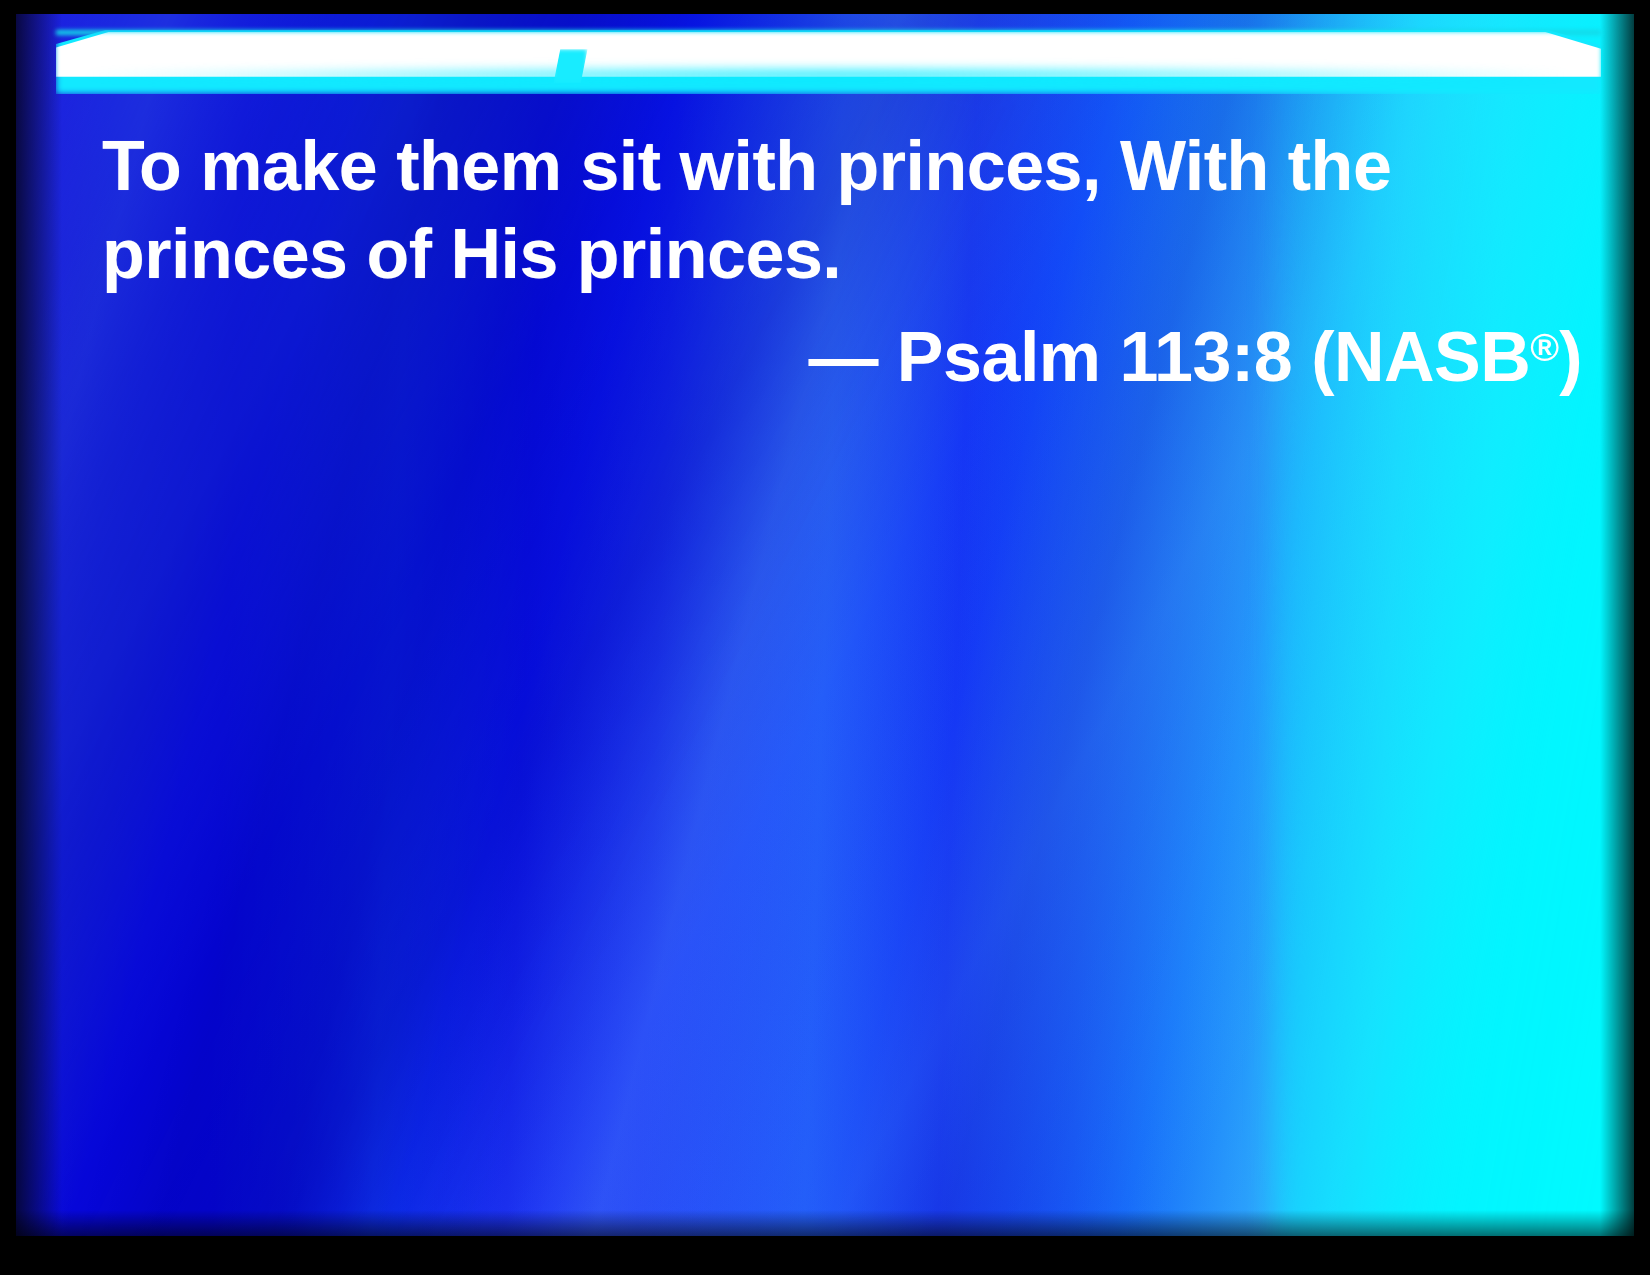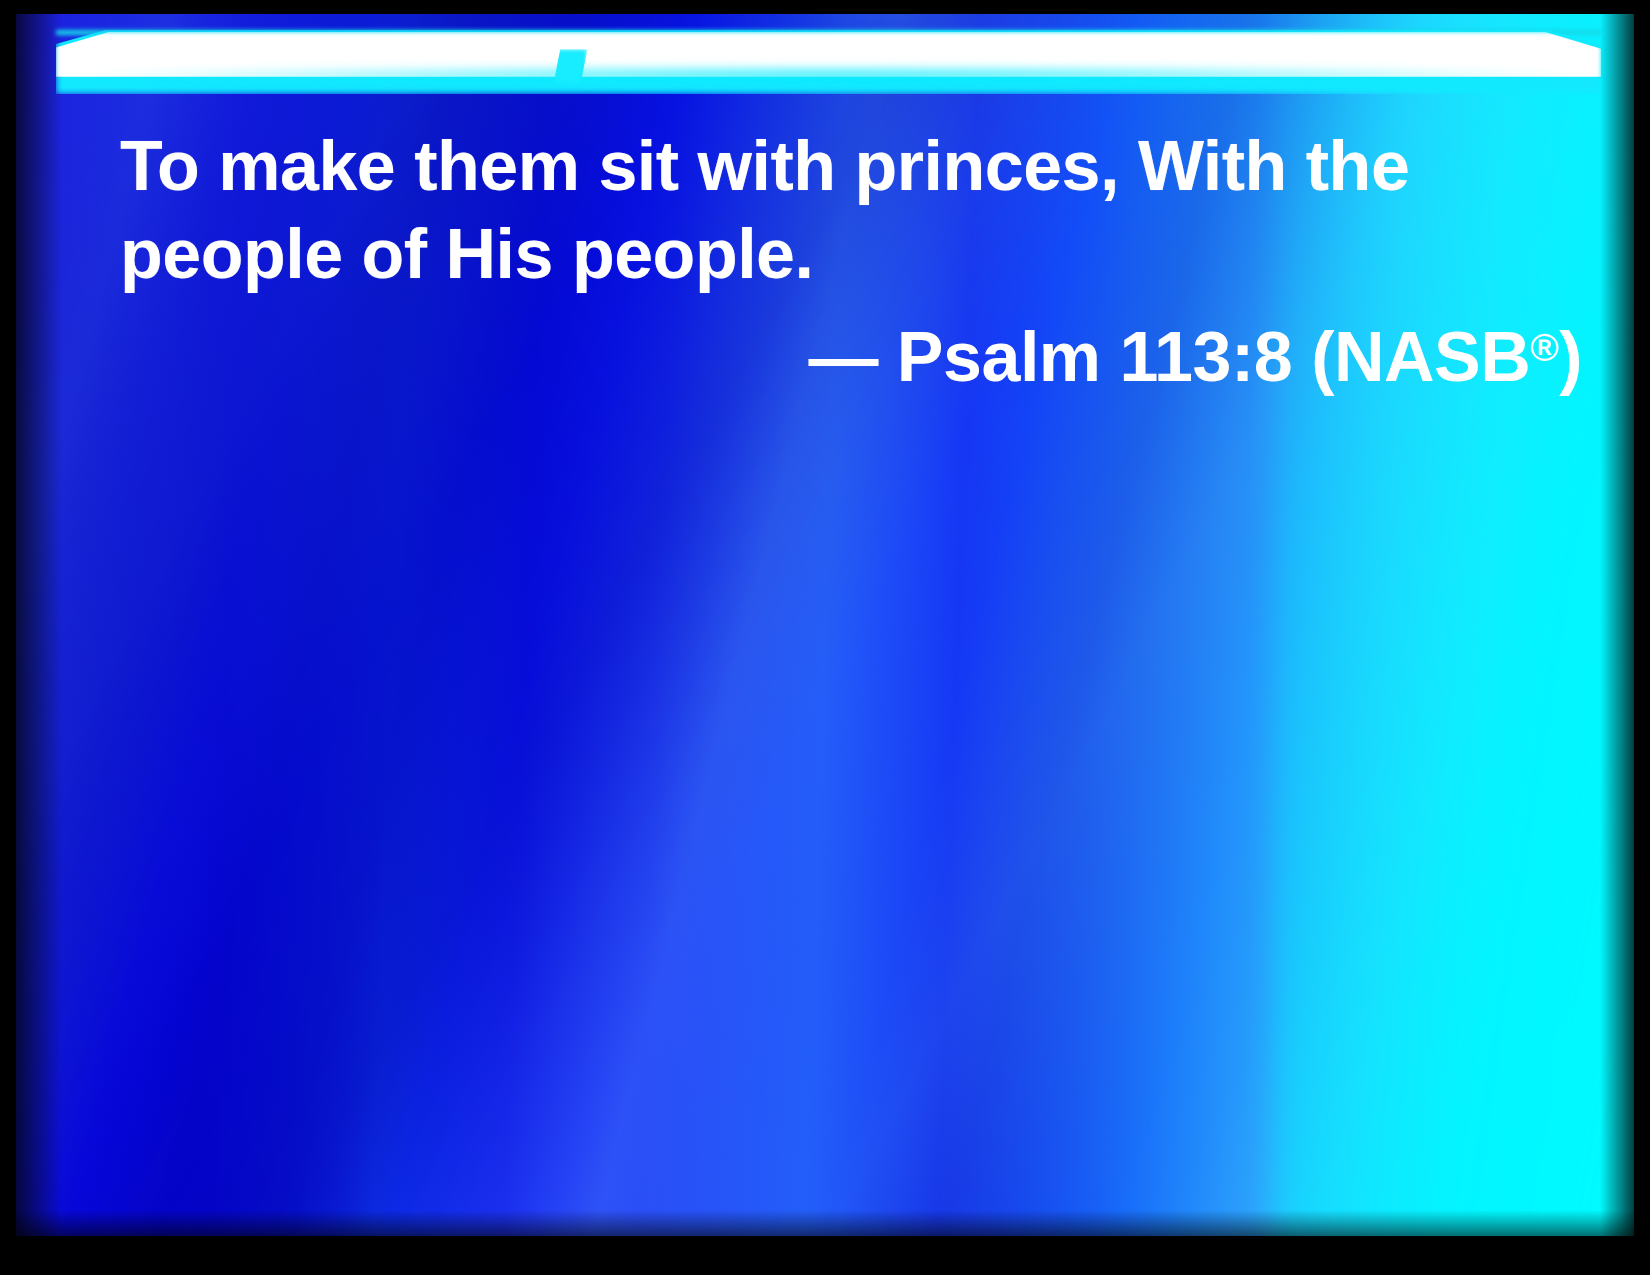--- a/index.html
+++ b/index.html
@@ -185,21 +185,20 @@
     background: #13d9e8;
     filter: blur(2px);
   }
 
   
   .verse-block {
     position: absolute;
     left: 86px;
     top: 108px;
     width: 1480px;
-    margin-left: 18px;
   }
 
   .verse-line {
     color: #ffffff;
     font-family: "Liberation Sans", sans-serif;
     font-weight: bold;
     font-size: 70px;
     line-height: 88px;
     letter-spacing: -0.5px;
     white-space: pre;
@@ -243,19 +242,19 @@
     <div class="top-banner">
       <div class="tb-rim"></div>
       <div class="tb-cyan"></div>
       <div class="tb-white"></div>
       <div class="tb-glow"></div>
       <div class="tb-notch"></div>
     </div>
 
     <div class="verse-block">
       <div class="verse-line">To make them sit with princes, With the</div>
-      <div class="verse-line">people of His people.</div>
+      <div class="verse-line">princes of His princes.</div>
     </div>
 
     <div class="attribution"><span>—</span><span> Psalm 113:8 (NASB</span><span class="reg">®</span><span>)</span></div>
 
   </div>
 </div>
 
 </body></html>

